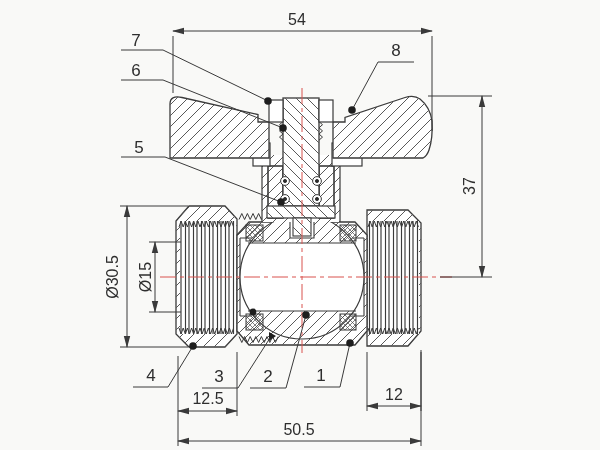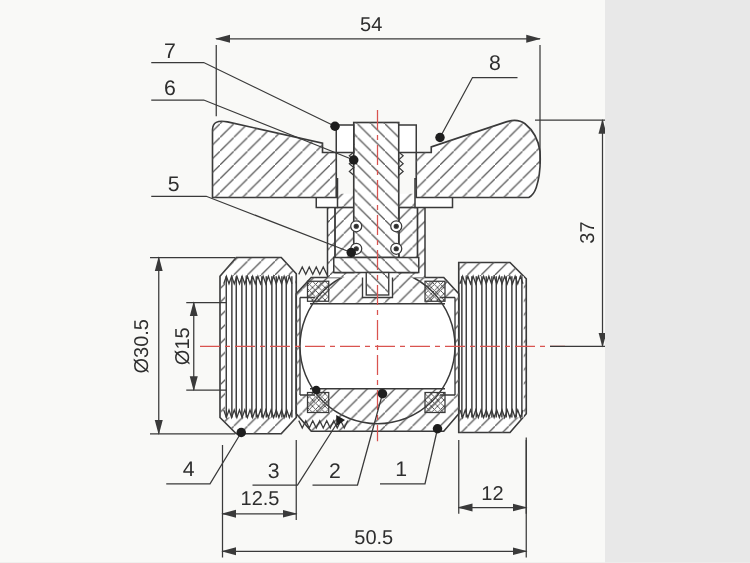--- a/index.html
+++ b/index.html
@@ -1,16 +1,16 @@
 <!DOCTYPE html>
 <html><head>
 <meta charset="utf-8">
 <style>
   html,body{margin:0;padding:0;background:#e8e8e8;}
-  .stage{width:484px;height:450px;background:#f9f9f7;position:relative;overflow:hidden;
+  .stage{width:600px;height:450px;background:#f9f9f7;position:relative;overflow:hidden;
          font-family:"Liberation Sans", sans-serif;}
   svg{display:block;}
   text{fill:#2e2e2e;font-family:"Liberation Sans", sans-serif;}
   .dimtxt{font-size:16px;}
   .parttxt{font-size:17px;}
 </style>
 </head>
 <body>
 
 <div class="stage">

